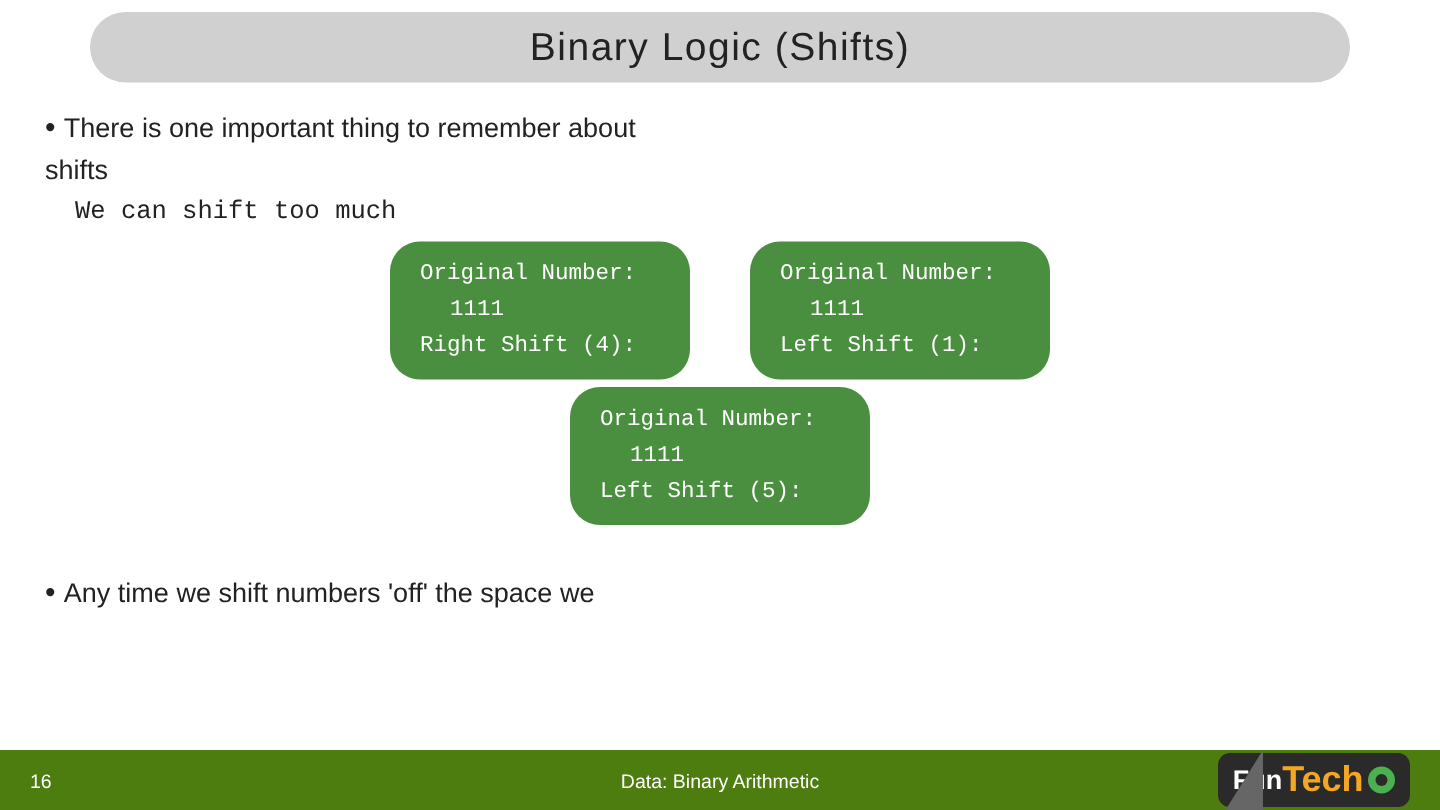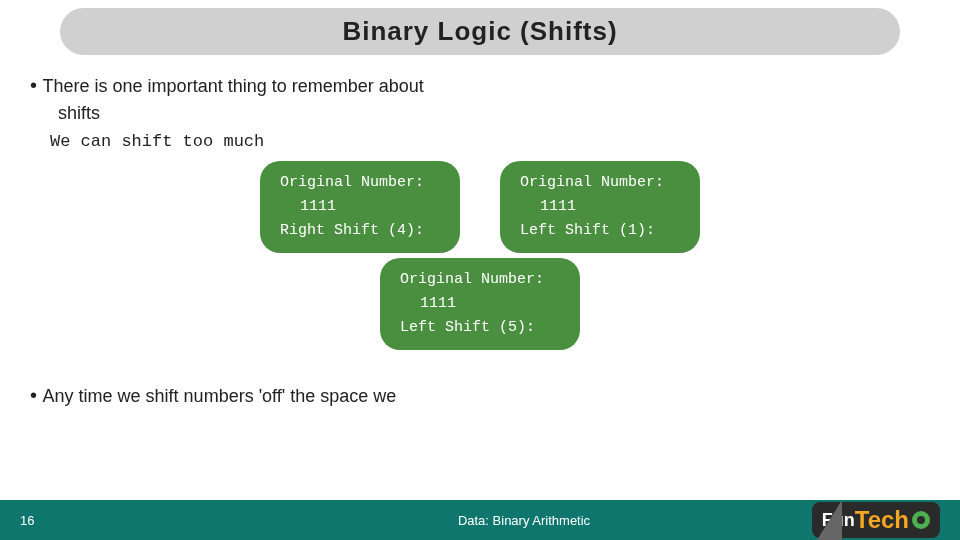--- a/index.html
+++ b/index.html
@@ -52,21 +52,21 @@
       background: #d0d0d0;
       border-radius: 25px;
       margin: 8px 60px 0 60px;
       padding: 8px 20px;
       text-align: center;
     }
 
     .title-text {
       font-family: Arial, sans-serif;
       font-size: 26px;
-      font-weight: bold;
+      font-weight: normal;
       color: #222;
       letter-spacing: 1px;
     }
 
     
     .body-content {
       padding: 15px 30px 10px 30px;
     }
 
     .bullet-point {
@@ -121,42 +121,41 @@
       padding: 10px 30px 0 30px;
     }
 
     
     .footer {
       position: absolute;
       bottom: 0;
       left: 0;
       right: 0;
       height: 40px;
-      background: #0f766e;
+      background: #4d7c0f;
       display: flex;
       align-items: center;
       justify-content: space-between;
       padding: 0 20px;
       z-index: 2;
     }
 
     .footer-page-num {
       color: white;
       font-size: 13px;
       font-family: Arial, sans-serif;
     }
 
     .footer-center-text {
       color: white;
       font-size: 13px;
       font-family: Arial, sans-serif;
       position: absolute;
       left: 50%;
       transform: translateX(-50%);
-      margin-left: 44px;
     }
 
     
     .funtech-logo {
       display: flex;
       align-items: center;
       background: #2a2a2a;
       border-radius: 8px;
       padding: 4px 10px;
     }
@@ -209,21 +208,21 @@
 <div class="main-content">
 
   <div class="title-bar">
     <span class="title-text">Binary Logic  (Shifts)</span>
   </div>
 
   <div class="body-content">
 
     <div class="bullet-point">
       <span>There is one important thing to remember about</span><br>
-      <span style="margin-left: 28px; text-align: center;">shifts</span>
+      <span style="margin-left: 0; text-align: center;">shifts</span>
     </div>
 
     <div class="italic-text">We can shift too much</div>
 
     <div class="green-boxes-row">
 
       <div class="green-box">
         <span>Original Number:</span><br>
         <span style="margin-left: 20px;">1111</span><br>
         <span>Right Shift (4):</span>

